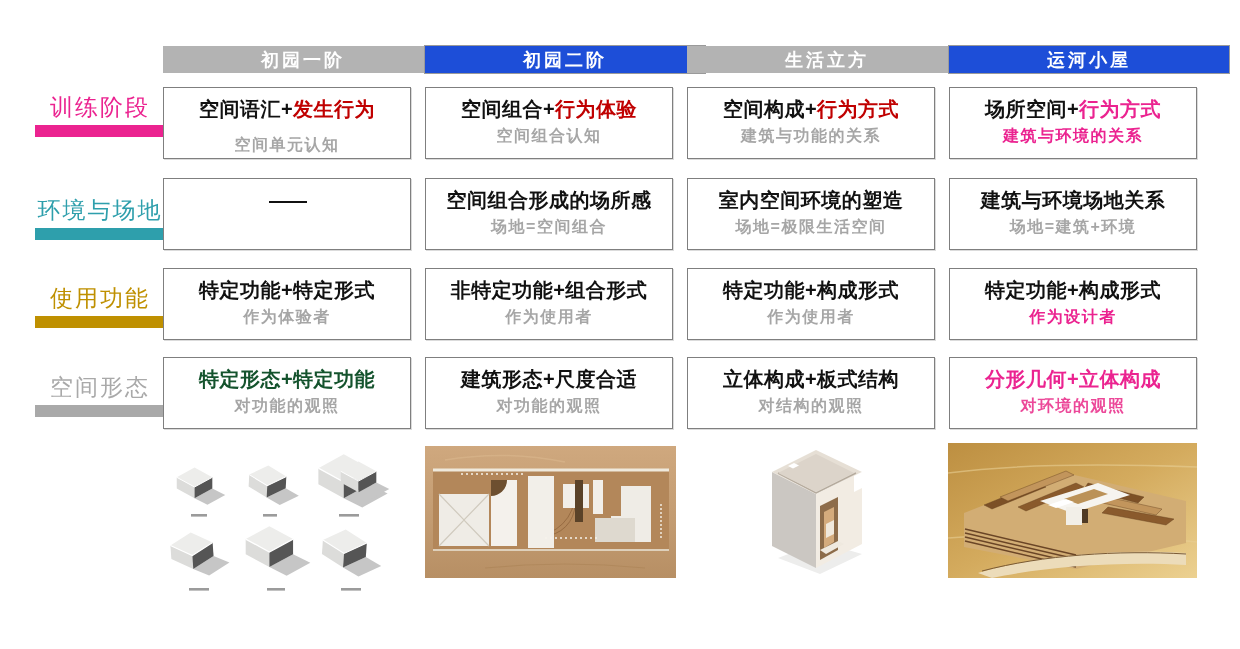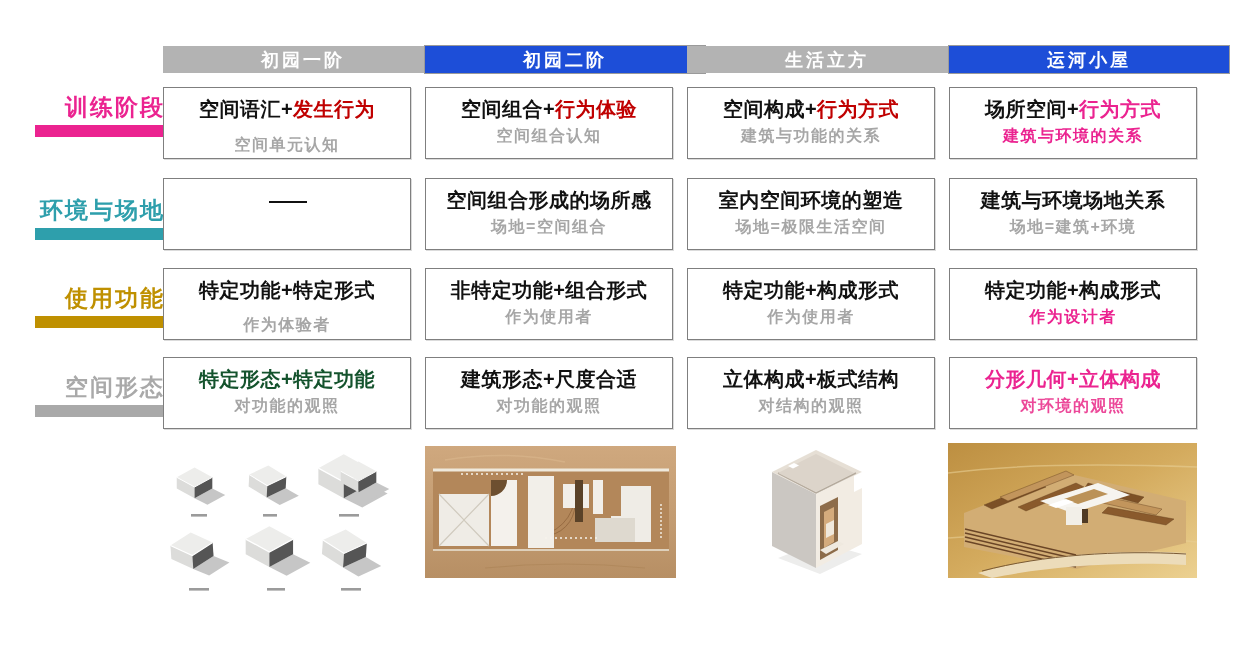--- a/index.html
+++ b/index.html
@@ -8,21 +8,21 @@
   .canvas{position:relative;width:1240px;height:649px;background:#fff;}
 
   
   .col-header{position:absolute;height:27px;width:280px;display:flex;align-items:center;
       justify-content:center;font-size:18px;font-weight:700;color:#fff;letter-spacing:3px;}
   .col-header.gray{background:#b3b3b3;}
   .col-header.black{background:#1d4ed8;outline:1px solid #9a9a9a;}
 
   
   .row-label{position:absolute;width:130px;text-align:center;}
-  .row-label .txt{display:block;font-size:23px;font-weight:700;letter-spacing:2px;line-height:27px;white-space:nowrap;text-align:right;}
+  .row-label .txt{display:block;font-size:23px;font-weight:400;letter-spacing:2px;line-height:27px;white-space:nowrap;}
   .row-label .bar{height:12px;margin-top:4px;width:100%;}
 
   
   .cell{position:absolute;width:248px;height:72px;box-sizing:border-box;background:#fff;
       border:1.5px solid #7f7f7f;box-shadow:1px 1px 0 rgba(0,0,0,.14);
       display:flex;flex-direction:column;align-items:center;padding-top:7px;}
   .cell-main{font-size:20px;font-weight:700;line-height:28px;letter-spacing:.5px;white-space:nowrap;}
   .cell-sub{font-size:16px;font-weight:700;line-height:25px;letter-spacing:1.5px;white-space:nowrap;}
   .cell.dash .cell-main{letter-spacing:-.1em;}
 
@@ -85,21 +85,21 @@
       <div class="cell" style="left: 687px; top: 178px;">
         <div class="cell-main"><span style="color: rgb(17, 17, 17);">室内空间环境的塑造</span></div>
         <div class="cell-sub" style="color: rgb(166, 166, 166);">场地=极限生活空间</div>
       </div>
       <div class="cell" style="left: 949px; top: 178px;">
         <div class="cell-main"><span style="color: rgb(17, 17, 17);">建筑与环境场地关系</span></div>
         <div class="cell-sub" style="color: rgb(166, 166, 166);">场地=建筑+环境</div>
       </div>
       <div class="cell" style="left: 163px; top: 268px;">
         <div class="cell-main"><span style="color: rgb(17, 17, 17);">特定功能+特定形式</span></div>
-        <div class="cell-sub" style="color: rgb(166, 166, 166); margin-top: 8px;">作为体验者</div>
+        <div class="cell-sub" style="color: rgb(166, 166, 166);">作为体验者</div>
       </div>
       <div class="cell" style="left: 425px; top: 268px;">
         <div class="cell-main"><span style="color: rgb(17, 17, 17);">非特定功能+组合形式</span></div>
         <div class="cell-sub" style="color: rgb(166, 166, 166);">作为使用者</div>
       </div>
       <div class="cell" style="left: 687px; top: 268px;">
         <div class="cell-main"><span style="color: rgb(17, 17, 17);">特定功能+构成形式</span></div>
         <div class="cell-sub" style="color: rgb(166, 166, 166);">作为使用者</div>
       </div>
       <div class="cell" style="left: 949px; top: 268px;">

